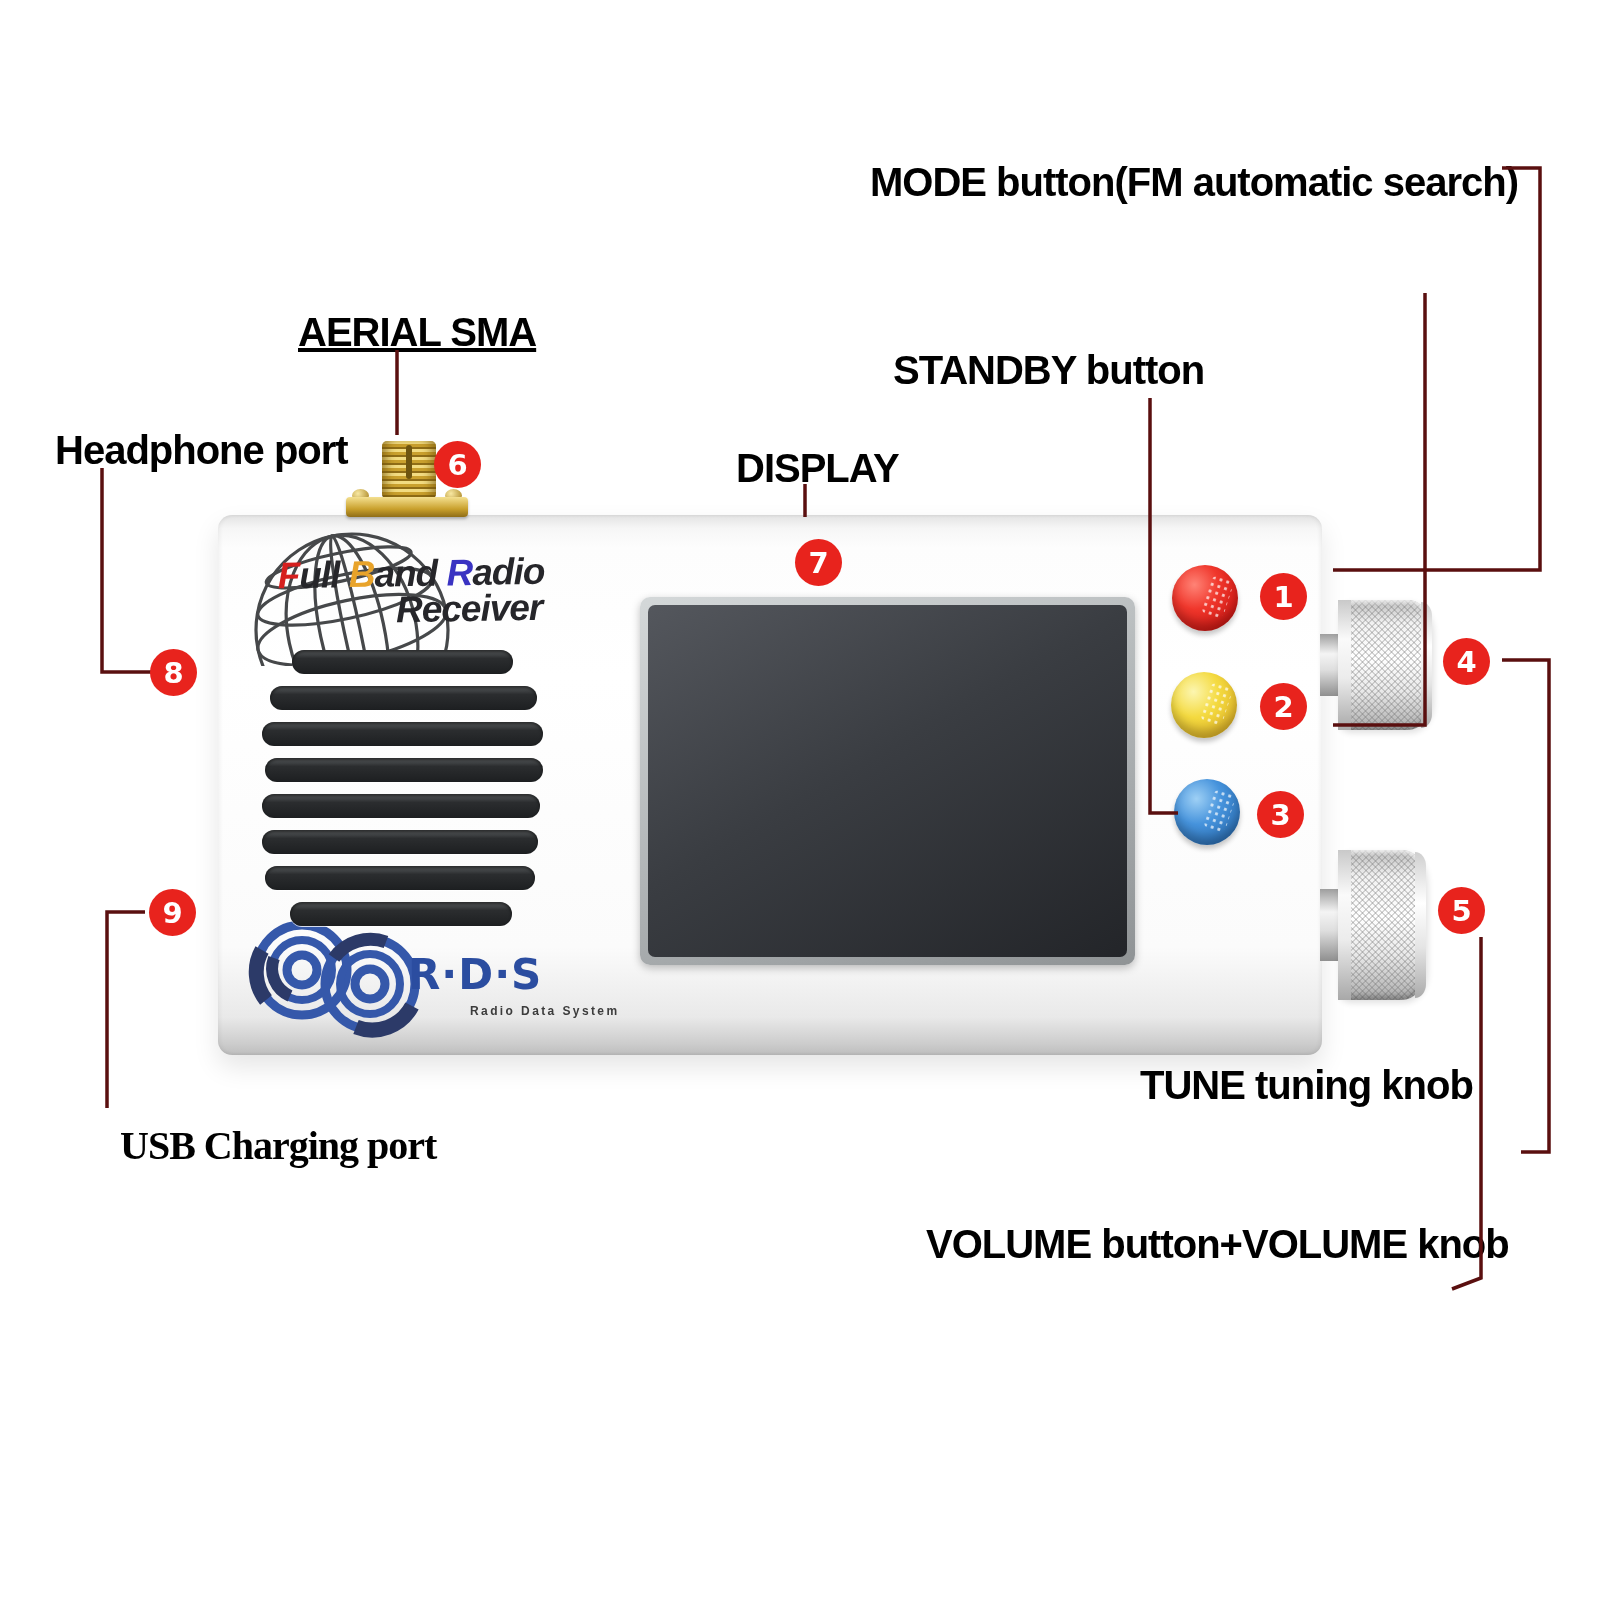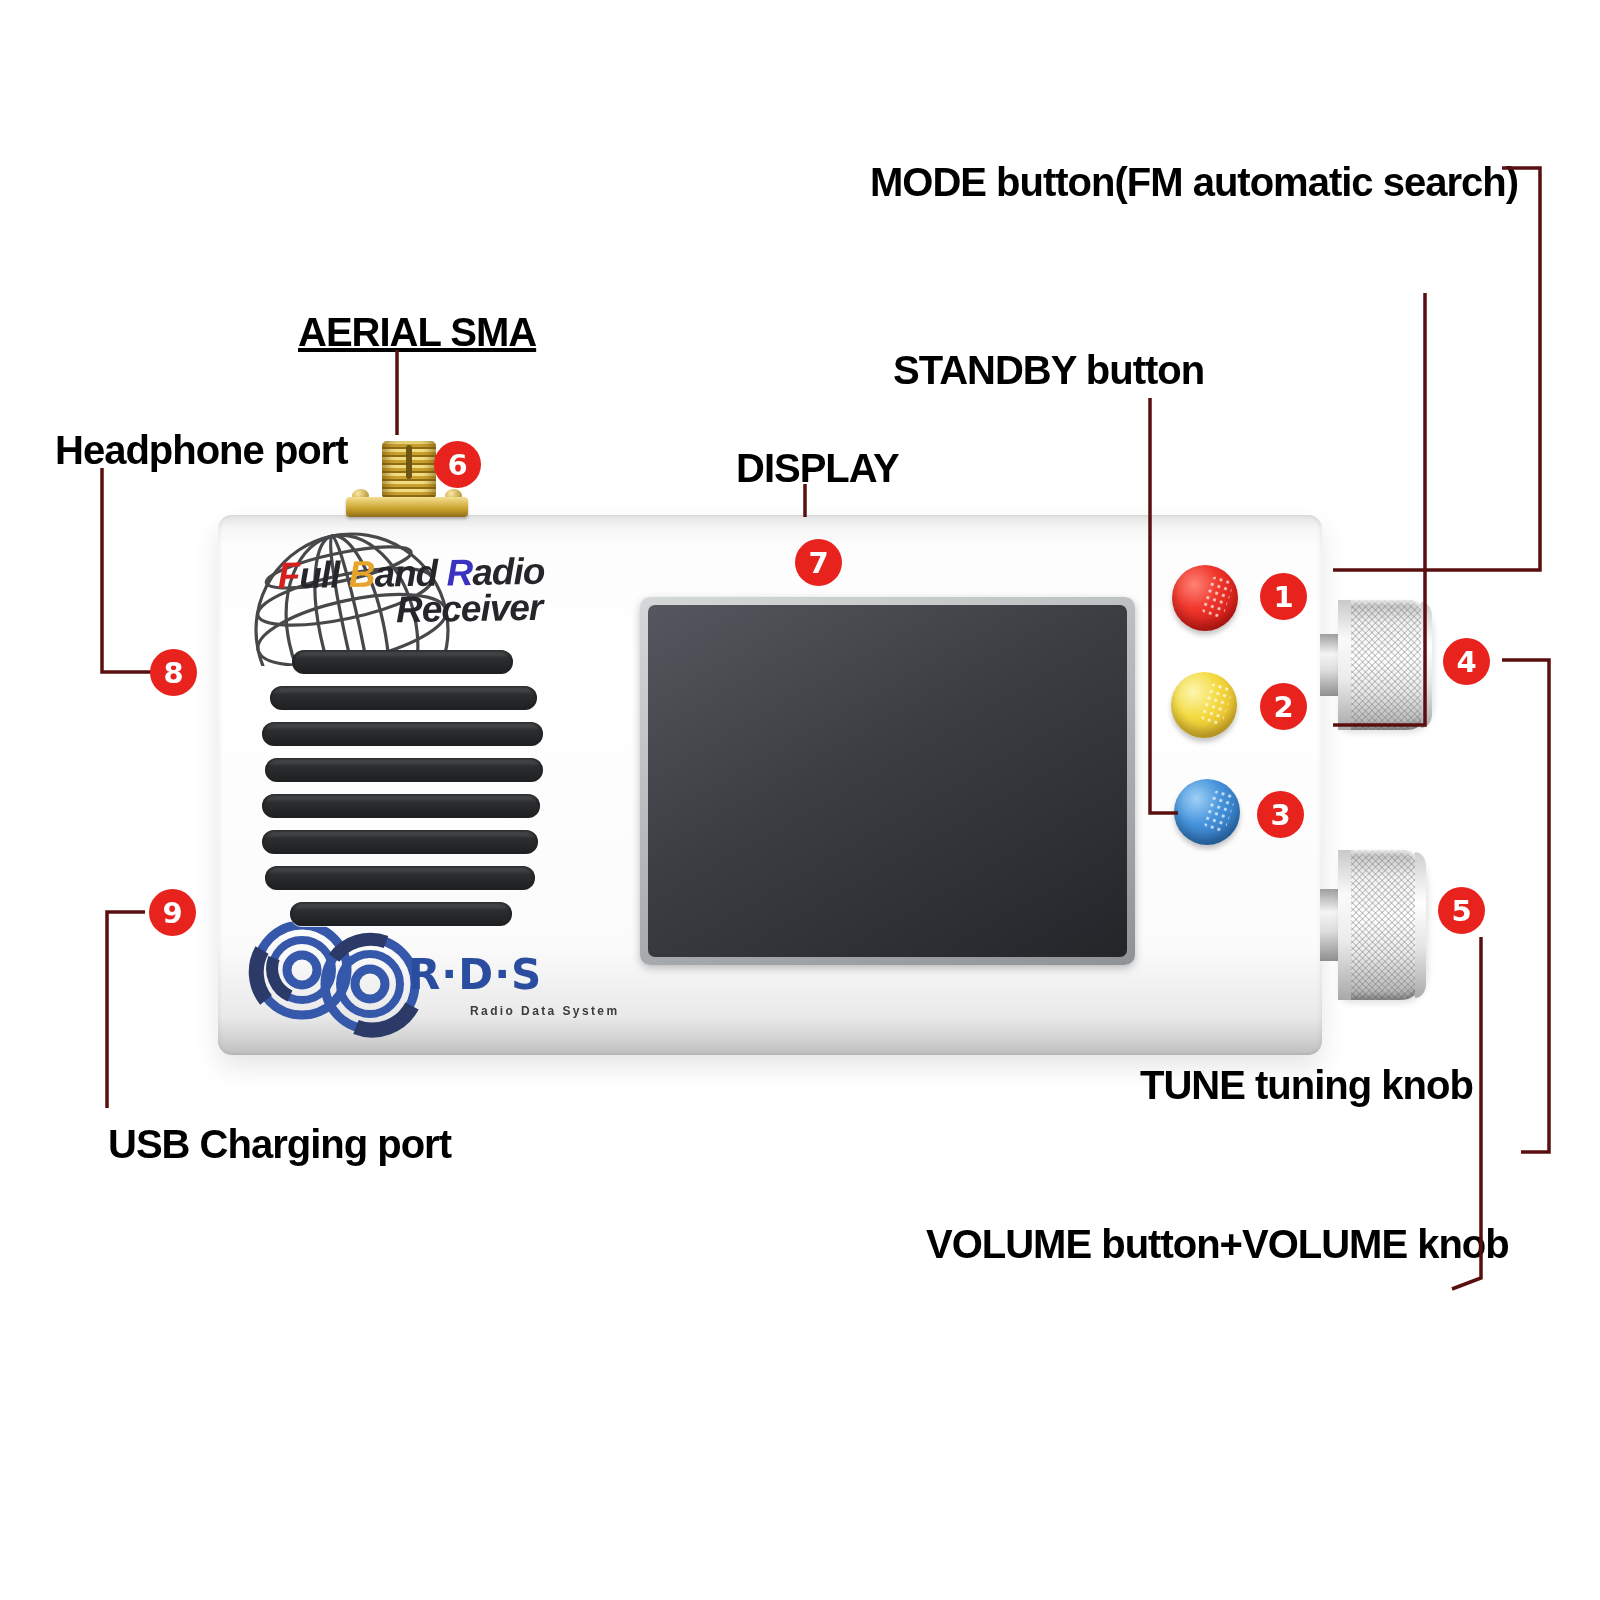--- a/index.html
+++ b/index.html
@@ -173,21 +173,21 @@
       <polyline points="102,468 102,672 152,672"></polyline>
       <polyline points="145,912 107,912 107,1108"></polyline>
     </g>
   </svg>
 
   <div class="label" style="left:870px;top:160px;">MODE button(FM automatic search)</div>
   <div class="label" style="left:893px;top:348px;">STANDBY button</div>
   <div class="label" style="left:298px;top:310px;text-decoration:underline;">AERIAL SMA</div>
   <div class="label" style="left:55px;top:428px;">Headphone port</div>
   <div class="label" style="left:736px;top:446px;text-align:center;">DISPLAY</div>
-  <div class="label" style="left:108px;top:1122px;">USB Charging port</div>
+  <div class="label" style="left:120px;top:1122px;font-family:Liberation Serif, serif;">USB Charging port</div>
   <div class="label" style="left:1140px;top:1063px;">TUNE tuning knob</div>
   <div class="label" style="left:926px;top:1222px;">VOLUME button+VOLUME knob</div>
 
   <div class="badge" style="left:1260px;top:573px;">1</div>
   <div class="badge" style="left:1260px;top:683px;">2</div>
   <div class="badge" style="left:1257px;top:791px;">3</div>
   <div class="badge" style="left:1443px;top:638px;">4</div>
   <div class="badge" style="left:1438px;top:887px;">5</div>
   <div class="badge" style="left:434px;top:441px;">6</div>
   <div class="badge" style="left:795px;top:539px;">7</div>

